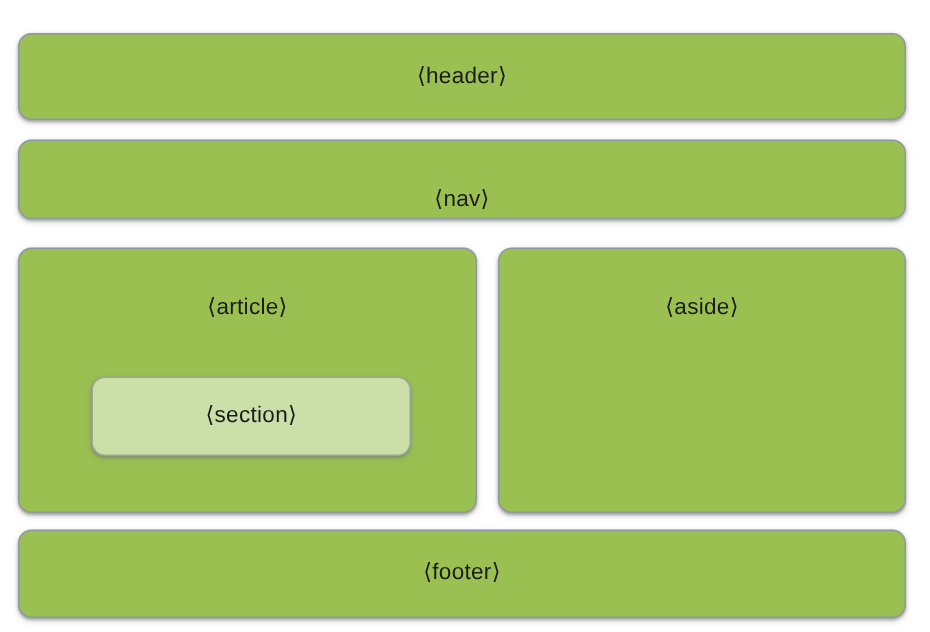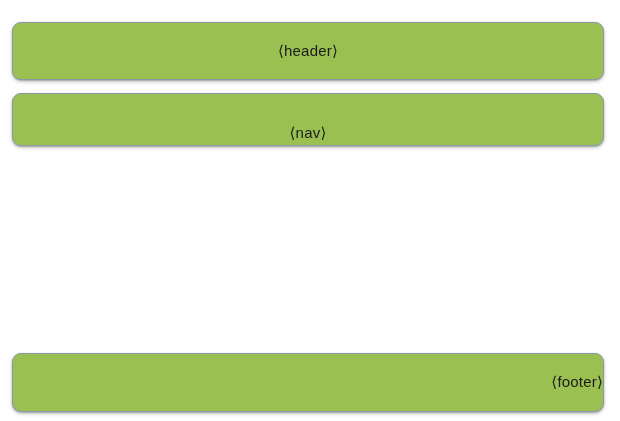--- a/index.html
+++ b/index.html
@@ -116,42 +116,51 @@
     display: block;
     text-align: center;
     margin-top: 31px;
   }
 
   
   #footer-box {
     width: 592px;
     height: 59px;
     margin-top: 11px;
-    justify-content: flex-end;
   }
   #footer-box .box-label {
     margin-top: 20px;
   }
 </style>
 </head>
 <body>
 
 <div id="diagram">
 
   <div class="box" id="header-box">
     <span class="box-label">⟨header⟩</span>
   </div>
 
   <div class="box" id="nav-box">
     <span class="box-label">⟨nav⟩</span>
   </div>
 
   <div id="middle-row">
 
+    <div class="box" id="article-box">
+      <span class="box-label">⟨article⟩</span>
 
+      <div id="section-box">
+        <span class="box-label">⟨section⟩</span>
+      </div>
+    </div>
+
+    <div class="box" id="aside-box">
+      <span class="box-label">⟨aside⟩</span>
+    </div>
 
   </div>
 
   <div class="box" id="footer-box">
     <span class="box-label">⟨footer⟩</span>
   </div>
 
 </div>
 
 </body></html>

